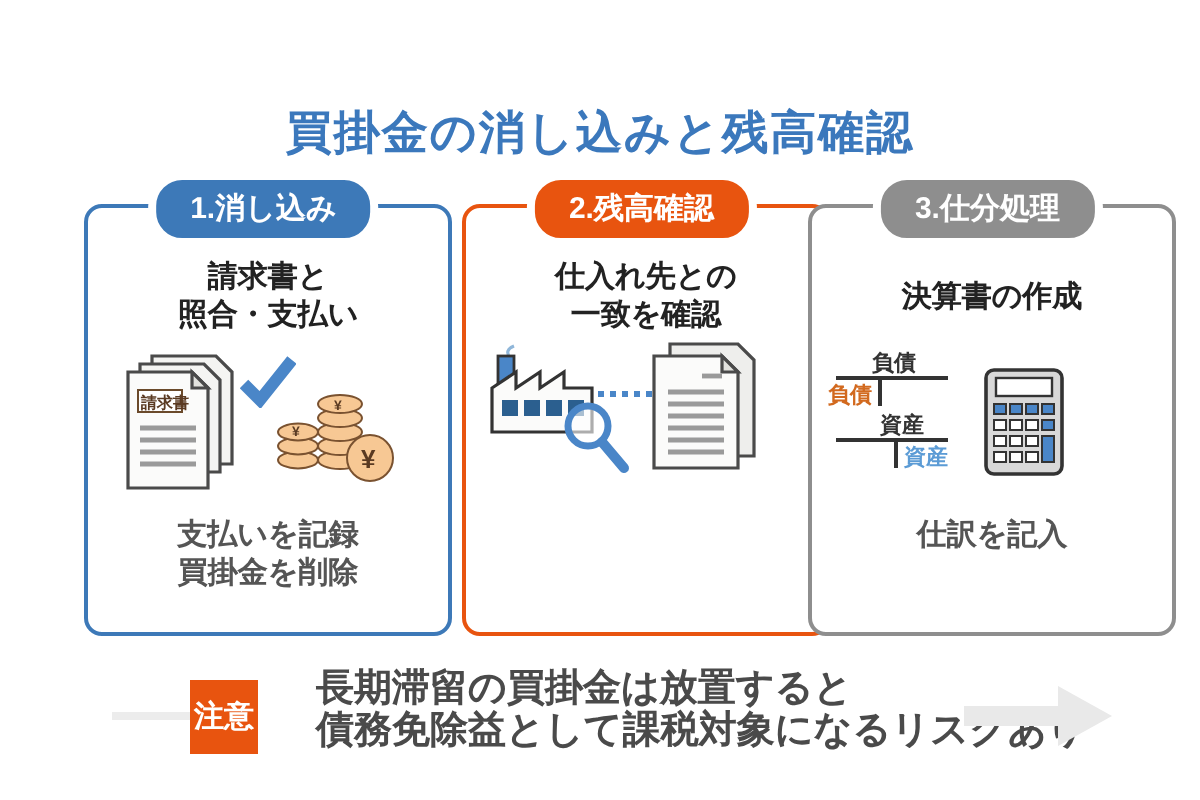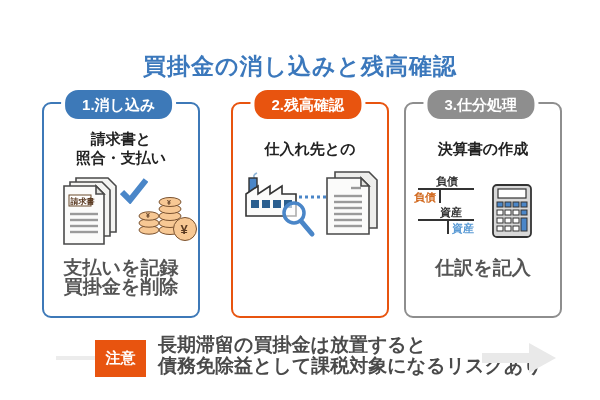--- a/index.html
+++ b/index.html
@@ -9,21 +9,21 @@
     background:#ffffff;
     position:relative;
     overflow:hidden;
   }
   .title {
     position:absolute; left:0; top:28px; width:600px;
     text-align:center; font-size:23px; font-weight:bold;
     letter-spacing:1px;
   }
   .card {
-    position:absolute; top:102px; width:158px; height:216px;
+    position:absolute; top:102px; width:184px; height:216px;
     border:2.5px solid var(--accent); border-radius:9px;
     background:#fff;
   }
   .card-1 { left:42px; }
   .card-2 { left:231px; }
   .card-3 { left:404px; }
   .pill {
     position:absolute; top:-18px; left:50%; transform:translateX(-52%);
     background:var(--accent); color:#fff;
     font-size:15px; font-weight:bold; line-height:29px;
@@ -32,27 +32,27 @@
   }
   .card-heading {
     margin-top:22px; height:44px;
     display:flex; flex-direction:column; justify-content:center;
     text-align:center; font-size:15px; font-weight:bold;
     color:#222; line-height:19px;
   }
   .icon-area { position:relative; height:86px;text-align:right; }
   .caption {
     margin-top:2px; text-align:center;
-    font-size:19px; font-weight:bold; color:#555; line-height:19px;
+    font-size:15px; font-weight:bold; color:#555; line-height:19px;
   }
   .abs { position:absolute; }
   
   .note-tail { position:absolute; left:56px; top:356px; width:39px; height:4px; background:#ececec; }
   .note-badge {
-    position:absolute; left:95px; top:340px; width:51px; height:37px;
+    position:absolute; left:95px; top:340px; width:34px; height:37px;
     display:flex; align-items:center; justify-content:center;
     color:#fff; font-size:15px; font-weight:bold;
   }
   .note-text {
     position:absolute; left:158px; top:334px;
     font-size:19px; font-weight:bold; color:#4a4a4a; line-height:21px;
     white-space:nowrap;
   }
   .arrow-shaft { position:absolute; left:482px; top:353px; width:48px; height:10px; background:#e9e9e9; }
   .arrow-head {
@@ -115,20 +115,21 @@
   <div class="caption">
     <div>支払いを記録</div>
     <div>買掛金を削除</div>
   </div>
 </div>
 
 <div class="card card-2" style="--accent: #e8540f;">
   <div class="pill">2.残高確認</div>
   <div class="card-heading">
     <span>仕入れ先との</span>
+    <span>一致を確認</span>
   </div>
   <div class="icon-area">
 
     <svg class="abs" style="left:10px;top:2px;" width="60" height="46" viewBox="0 0 60 46">
       <path d="M10 14 q-2 -5 2 -7 q-3 -4 2 -6" fill="none" stroke="#8fb6d9" stroke-width="1.6"></path>
       <rect x="6" y="6" width="8" height="16" fill="#4a86c8" stroke="#333" stroke-width="1.4"></rect>
       <path d="M3 44 V22 l12 -8 v8 l12 -8 v8 l12 -8 v8 h14 v22 z" fill="#fbfbfa" stroke="#333" stroke-width="1.6"></path>
       <g fill="#2b5f8f">
         <rect x="8" y="28" width="8" height="8"></rect>
           <rect x="19" y="28" width="8" height="8"></rect>

